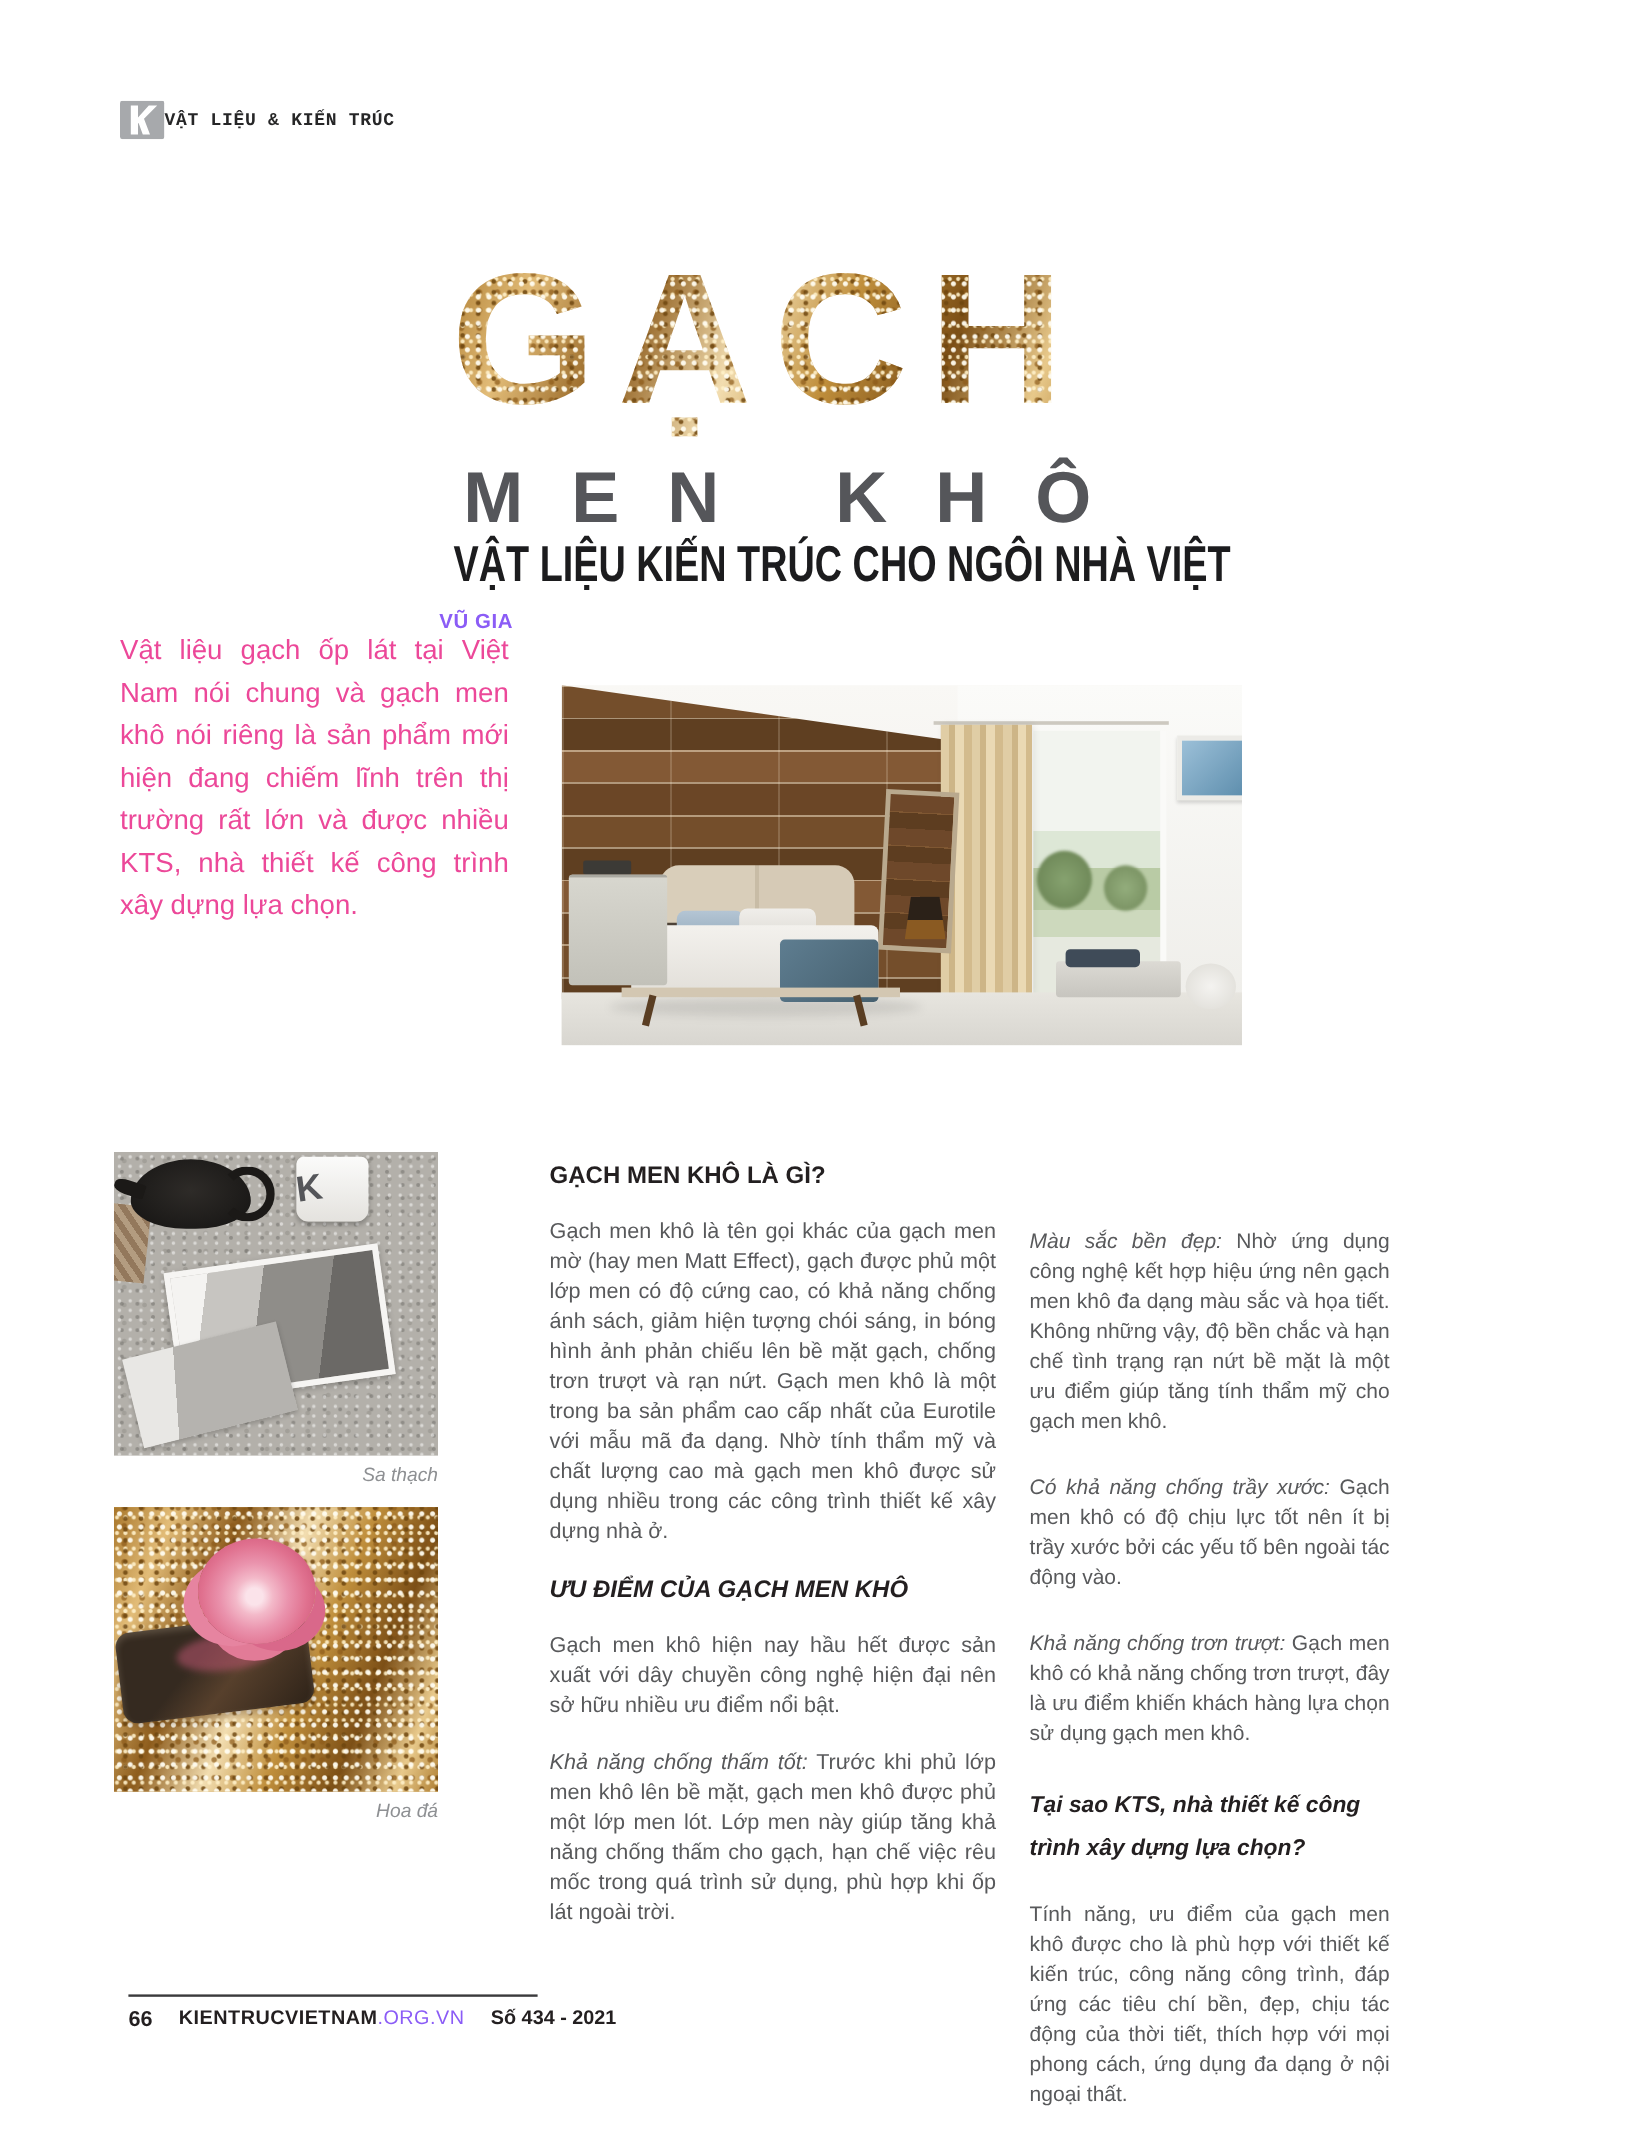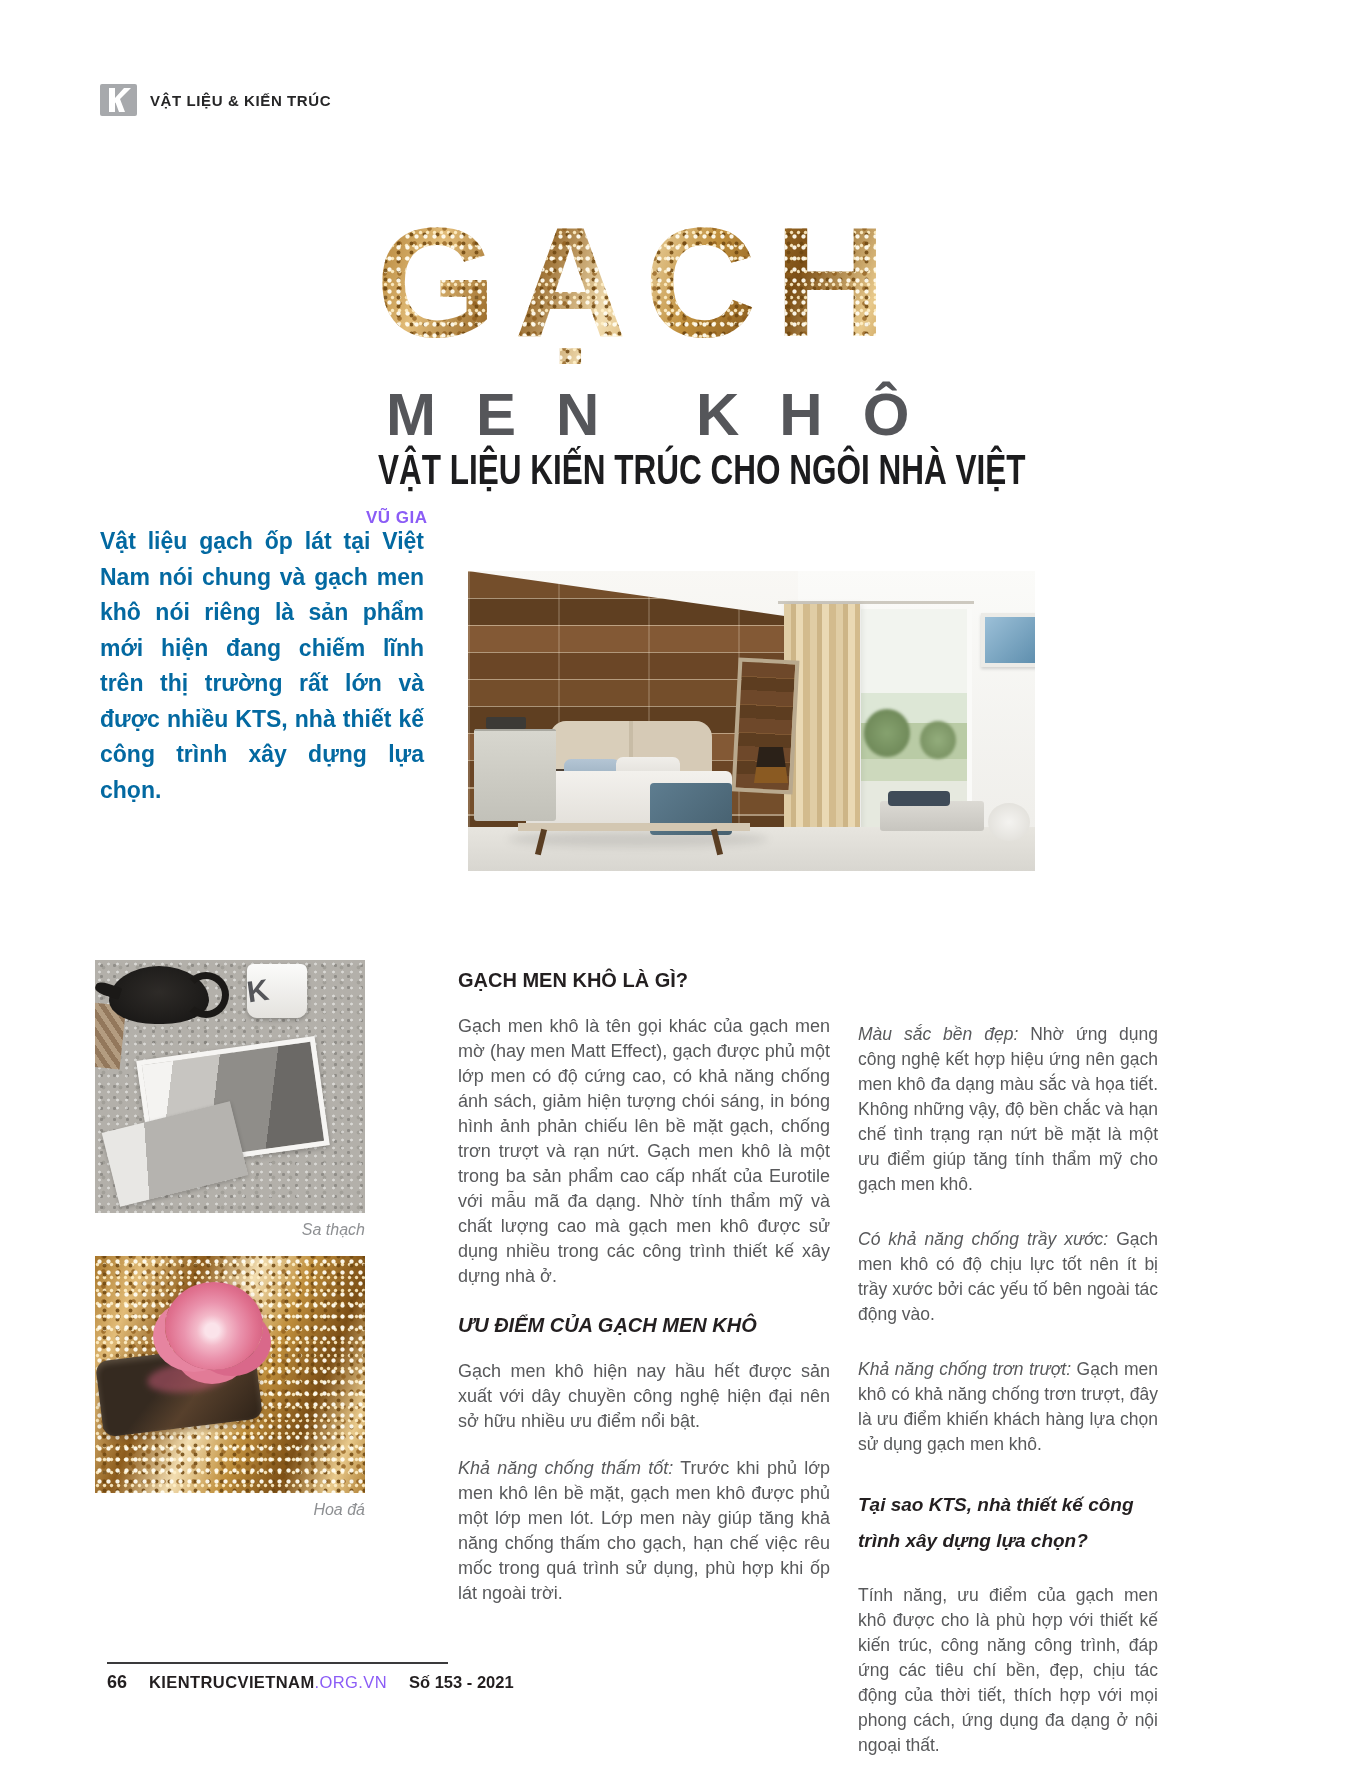--- a/index.html
+++ b/index.html
@@ -1,20 +1,20 @@
 <!DOCTYPE html>
 <html><head>
 <meta charset="utf-8">
 <style>
   html,body{margin:0;padding:0;background:#ffffff;}
   .page{position:relative;width:1365px;height:1784px;background:#fff;overflow:hidden;
         font-family:"Liberation Sans","DejaVu Sans",sans-serif;color:#58595b;}
 
   
-  .header{position:absolute;left:100px;top:84px;display:flex;align-items:center;gap:13px;}
+  .header{position:absolute;left:100px;top:84px;display:flex;align-items:center;font-family:Liberation Mono, monospace;}
   .logo{width:37px;height:32px;display:block;}
   .section-label{font-size:15px;font-weight:700;color:#262627;letter-spacing:.6px;}
 
   
   .gold-texture{
     background-color:#c9973f;
     background-image:
       radial-gradient(circle, rgba(255,252,240,.95) 0 1.6px, rgba(255,252,240,0) 2.6px),
       radial-gradient(circle, rgba(110,70,15,.85) 0 1.4px, rgba(110,70,15,0) 2.4px),
       radial-gradient(circle, rgba(255,240,200,.9) 0 1.2px, rgba(255,240,200,0) 2.2px),
@@ -29,21 +29,21 @@
   .title-gach{position:absolute;left:376px;top:198px;font-size:155px;line-height:1.1;
               font-weight:700;letter-spacing:18px;white-space:nowrap;}
   .title-men{position:absolute;left:386px;top:380px;font-size:60px;font-weight:700;
              color:#55565a;letter-spacing:40px;white-space:nowrap;}
   .subtitle{position:absolute;left:378px;top:446px;font-size:42px;font-weight:700;color:#1c1c1e;
             transform:scaleX(.75);transform-origin:left;white-space:nowrap;}
   .author{position:absolute;left:366px;top:508px;font-size:17px;font-weight:700;color:#8b5cf6;letter-spacing:.5px;}
 
   
   .intro{position:absolute;left:100px;top:524px;width:324px;margin:0;
-         font-size:23px;line-height:35.5px;font-weight:700;color:#0369a1;text-align:justify;}
+         font-size:23px;line-height:35.5px;font-weight:400;color:#ec4899;text-align:justify;}
 
   
   .hero{position:absolute;left:468px;top:571px;width:567px;height:300px;overflow:hidden;
         background:linear-gradient(180deg,#f9f8f5 0%,#f2f0ec 55%,#e6e4de 100%);}
   .hero *{position:absolute;}
   .h-wood{left:0;top:0;width:332px;height:262px;
     clip-path:polygon(0 0,100% 18%,100% 100%,0 100%);
     background:
       repeating-linear-gradient(90deg, rgba(250,240,220,.18) 0 2px, transparent 2px 90px),
       repeating-linear-gradient(180deg, rgba(246,232,206,.5) 0 1.5px, transparent 1.5px 27px),
@@ -250,17 +250,17 @@
     <p>Tính năng, ưu điểm của gạch men khô được cho là phù hợp với thiết kế kiến trúc, công năng công trình, đáp ứng các tiêu chí bền, đẹp, chịu tác động của thời tiết, thích hợp với mọi phong cách, ứng dụng đa dạng ở nội ngoại thất.</p>
   </section>
 
   <footer class="footer">
     <div class="f-rule"></div>
     <div class="f-row">
       <span class="f-num">66</span>
       <span class="f-bar"></span>
       <span class="f-site"><b>KIENTRUCVIETNAM</b><span class="f-suffix">.ORG.VN</span></span>
       <span class="f-bar"></span>
-      <span class="f-issue">Số 153 - 2021</span>
+      <span class="f-issue">Số 434 - 2021</span>
     </div>
   </footer>
 
 </div>
 
 </body></html>

